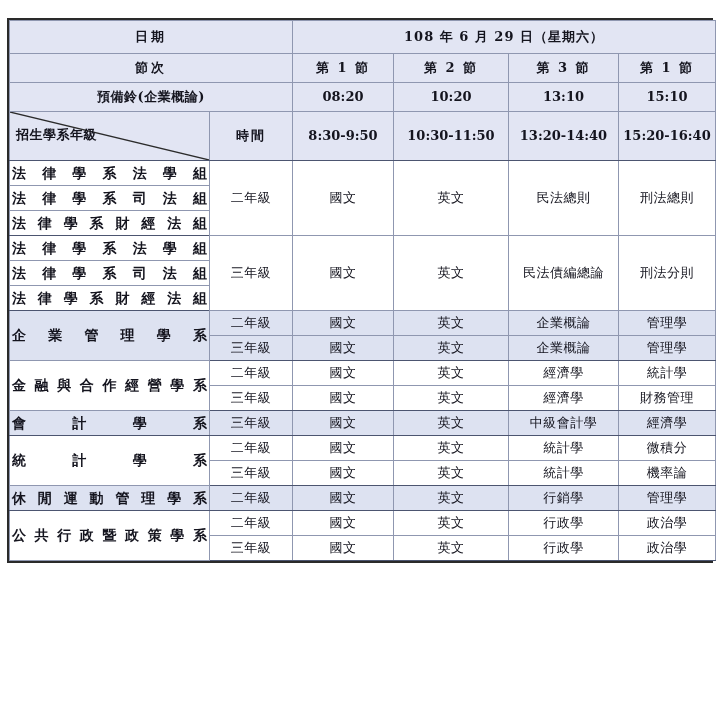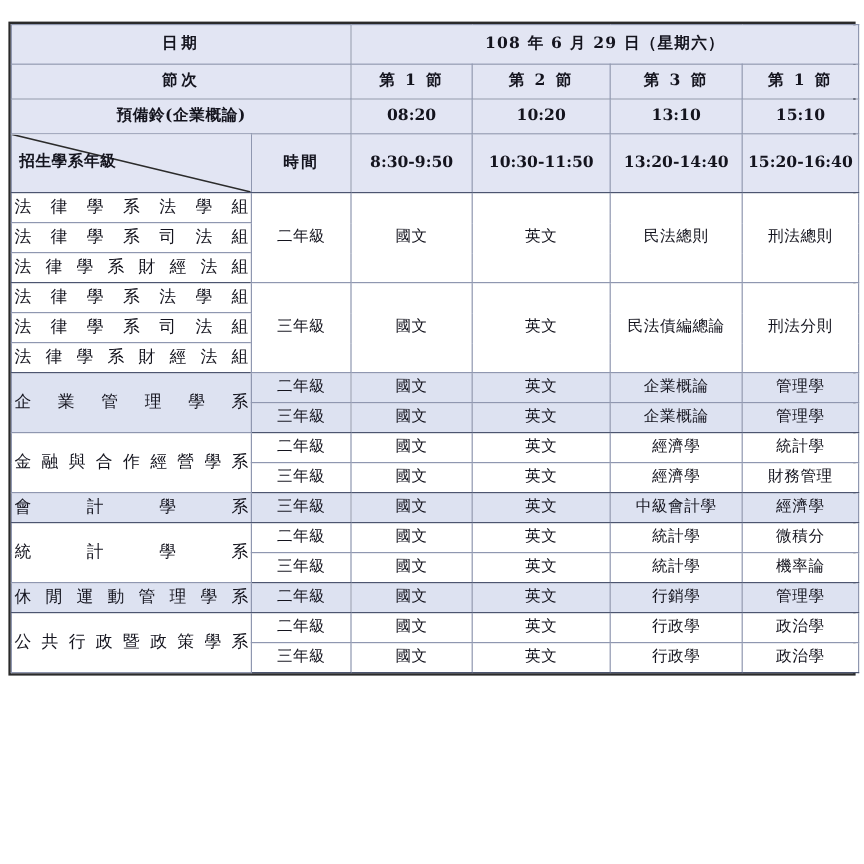--- a/index.html
+++ b/index.html
@@ -111,21 +111,21 @@
     letter-spacing: 2px;
   }
 
   
   tr.drow td { height: 22px; }
   td.dept {
     text-align: left;
     padding-left: 9px;
     padding-right: 8px;
     font-size: 14px;
-    font-weight: normal;
+    font-weight: bold;
     letter-spacing: 0;
   }
   td.dept span.spread {
     display: inline-block;
     width: 100%;
     text-align: justify;
     text-align-last: justify;
     font-size: 14px;
   }
   td.grade { font-size: 13px; letter-spacing: 0.5px; }

